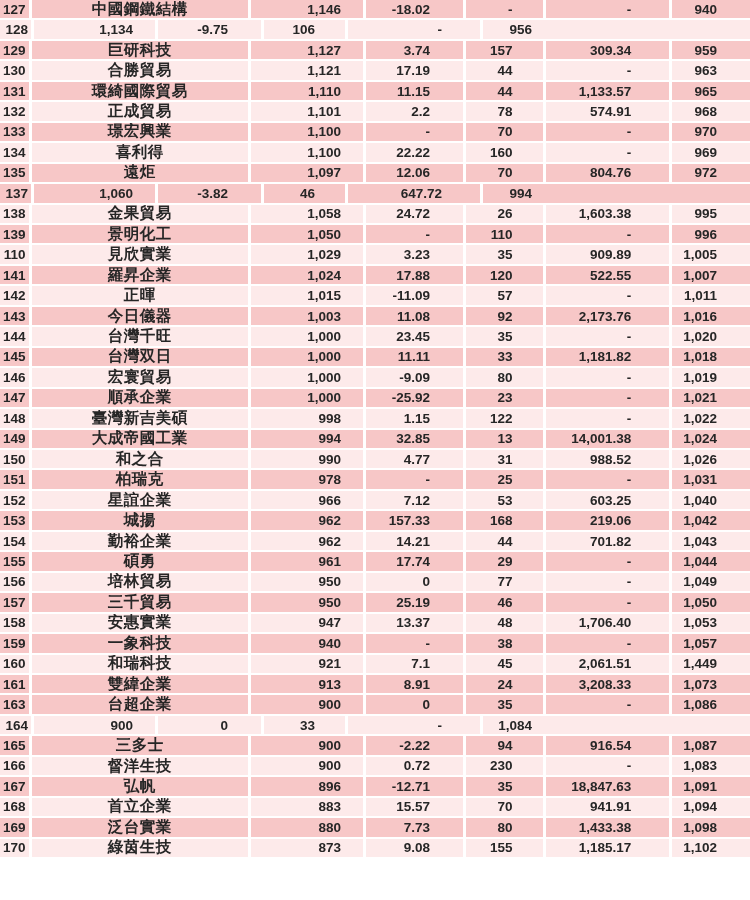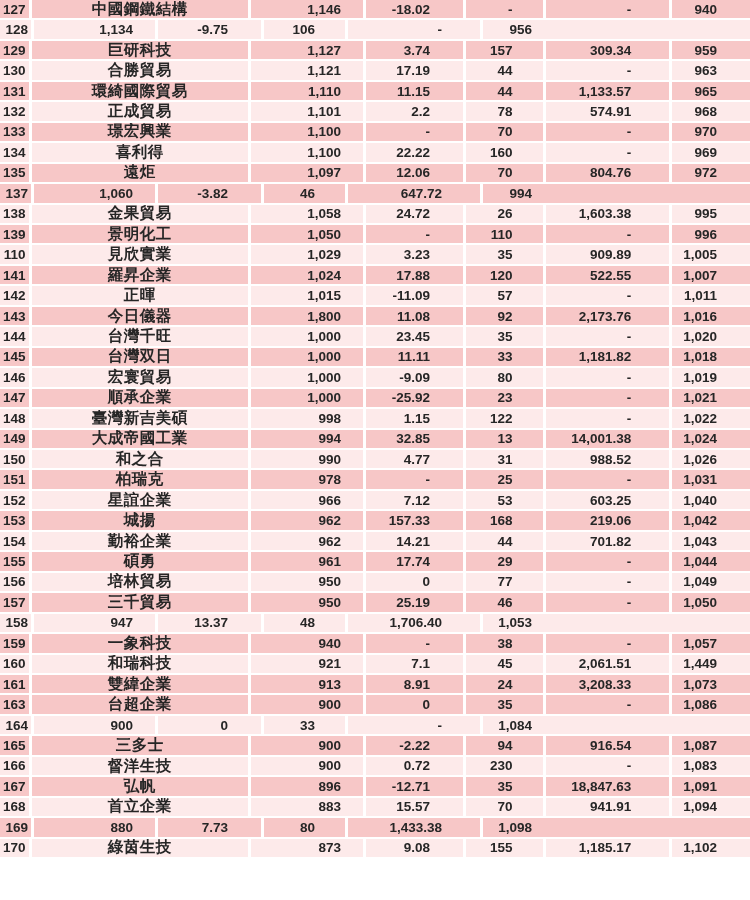--- a/index.html
+++ b/index.html
@@ -178,21 +178,21 @@
       <div class="cell c2">正暉</div>
       <div class="cell c3">1,015</div>
       <div class="cell c4">-11.09</div>
       <div class="cell c5">57</div>
       <div class="cell c6">-</div>
       <div class="cell c7">1,011</div>
     </div>
     <div class="row dark">
       <div class="cell c1">143</div>
       <div class="cell c2">今日儀器</div>
-      <div class="cell c3">1,800</div>
+      <div class="cell c3">1,003</div>
       <div class="cell c4">11.08</div>
       <div class="cell c5">92</div>
       <div class="cell c6">2,173.76</div>
       <div class="cell c7">1,016</div>
     </div>
     <div class="row light">
       <div class="cell c1">144</div>
       <div class="cell c2">台灣千旺</div>
       <div class="cell c3">1,000</div>
       <div class="cell c4">23.45</div>
@@ -312,20 +312,21 @@
       <div class="cell c1">157</div>
       <div class="cell c2">三千貿易</div>
       <div class="cell c3">950</div>
       <div class="cell c4">25.19</div>
       <div class="cell c5">46</div>
       <div class="cell c6">-</div>
       <div class="cell c7">1,050</div>
     </div>
     <div class="row light">
       <div class="cell c1">158</div>
+      <div class="cell c2">安惠實業</div>
       <div class="cell c3">947</div>
       <div class="cell c4">13.37</div>
       <div class="cell c5">48</div>
       <div class="cell c6">1,706.40</div>
       <div class="cell c7">1,053</div>
     </div>
     <div class="row dark">
       <div class="cell c1">159</div>
       <div class="cell c2">一象科技</div>
       <div class="cell c3">940</div>
@@ -400,20 +401,21 @@
       <div class="cell c1">168</div>
       <div class="cell c2">首立企業</div>
       <div class="cell c3">883</div>
       <div class="cell c4">15.57</div>
       <div class="cell c5">70</div>
       <div class="cell c6">941.91</div>
       <div class="cell c7">1,094</div>
     </div>
     <div class="row dark">
       <div class="cell c1">169</div>
+      <div class="cell c2">泛台實業</div>
       <div class="cell c3">880</div>
       <div class="cell c4">7.73</div>
       <div class="cell c5">80</div>
       <div class="cell c6">1,433.38</div>
       <div class="cell c7">1,098</div>
     </div>
     <div class="row light">
       <div class="cell c1">170</div>
       <div class="cell c2">綠茵生技</div>
       <div class="cell c3">873</div>

